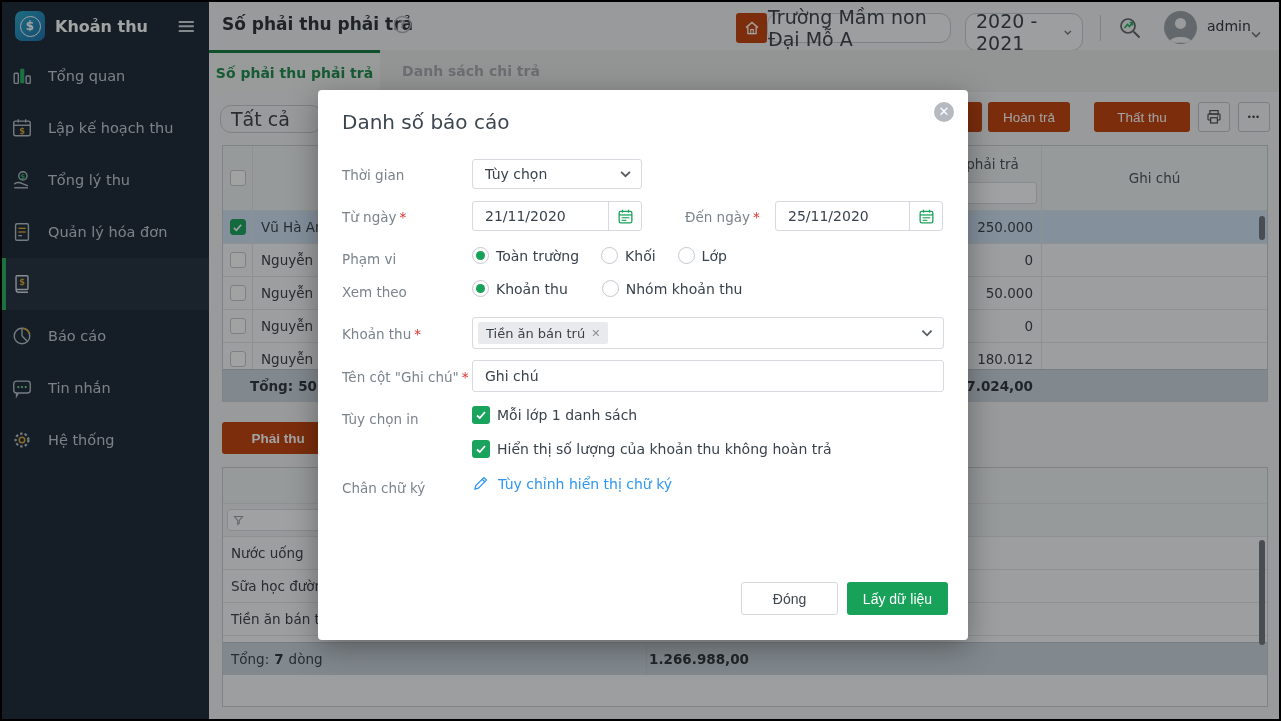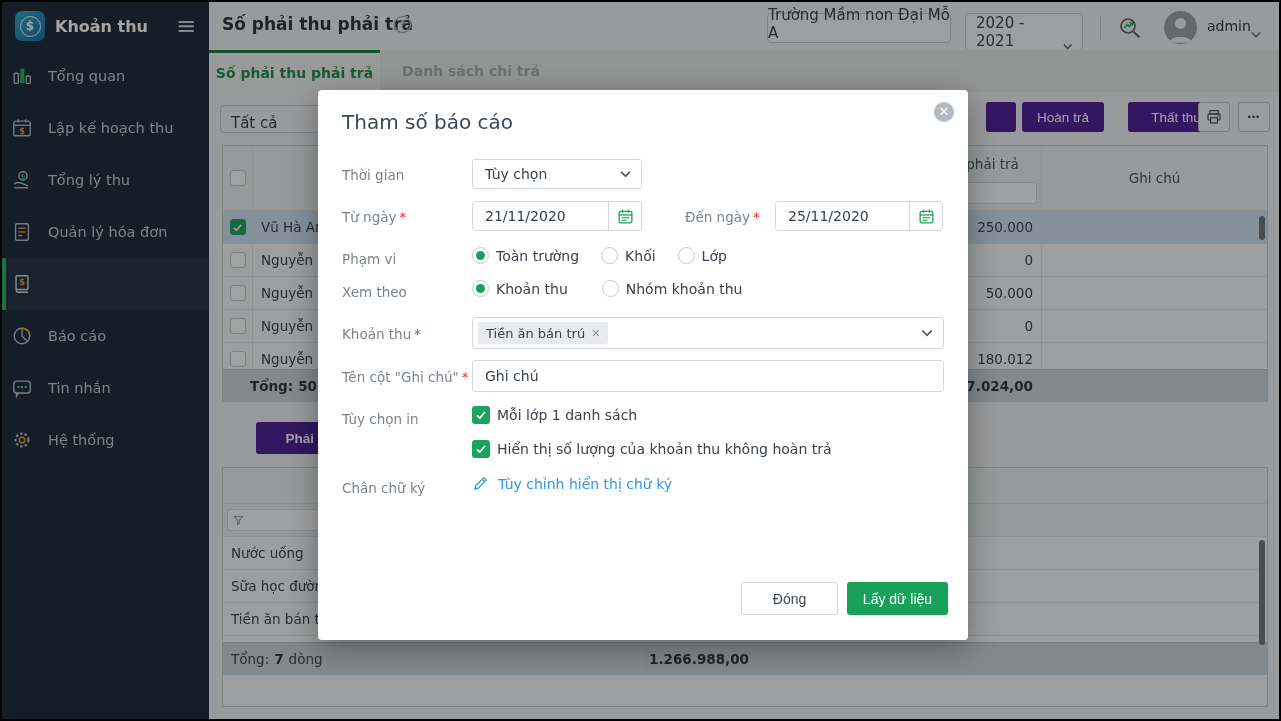--- a/index.html
+++ b/index.html
@@ -15,24 +15,24 @@
     font-weight:bold;font-size:12px;line-height:19px;text-align:center;display:block;}
   .sb-title{color:#fff;font-size:16px;font-weight:bold;flex:1;}
   .hamburger{color:#cfd5da;font-size:24px;line-height:24px;cursor:pointer;}
   .sb-item{height:52px;display:flex;align-items:center;gap:14px;padding-left:4px;color:#c2cad2;
     font-size:14.5px;border-left:4px solid transparent;cursor:pointer;}
   .sb-item .ic{width:24px;height:24px;flex:0 0 auto;display:flex;align-items:center;justify-content:center;}
   .sb-item.active{background:#24313f;border-left-color:#27ae60;color:#27ae60;font-weight:bold;}
   .st{fill:none;stroke:#b6c0ca;stroke-width:1.5;}
   
   .page-title{font-size:17px;font-weight:bold;color:#2b3137;}
-  .box{box-sizing:border-box;border:1px solid #c6cacd;border-radius:4px;background:#f6f7f8;
-    display:flex;align-items:flex-end;font-size:15px;color:#3a4149;}
-  .greenbtn{background:#4c1d95;color:#fff;border:none;border-radius:3px;font-size:13.5px;
-    display:flex;align-items:center;justify-content:center;cursor:pointer;box-sizing:border-box;margin-left:34px;}
+  .box{box-sizing:border-box;border:1px solid #c6cacd;border-radius:11px;background:#f6f7f8;
+    display:flex;align-items:center;font-size:19px;color:#3a4149;}
+  .greenbtn{background:#c2410c;color:#fff;border:none;border-radius:3px;font-size:13.5px;
+    display:flex;align-items:center;justify-content:center;cursor:pointer;box-sizing:border-box;}
   .graybtn{background:#f3f4f5;border:1px solid #c2c6c9;border-radius:3px;display:flex;
     align-items:center;justify-content:center;cursor:pointer;box-sizing:border-box;}
   
   .tabbar{position:absolute;left:207px;top:48px;right:0;height:42px;background:#e7e8e9;z-index:1;}
   .tab{position:absolute;top:0;height:42px;display:flex;align-items:center;justify-content:center;
     font-size:14px;font-weight:bold;box-sizing:border-box;cursor:pointer;}
   .tab.on{background:#f1f2f3;border-top:3px solid #157a42;color:#1d8c4d;}
   .tab.off{color:#a8abae;}
   
   .tbl{position:absolute;background:#f6f7f8;border:1px solid #c8cbce;box-sizing:border-box;z-index:1;}
@@ -361,21 +361,21 @@
       </div>
       <div class="cell" style="width:111px;flex:0 0 auto;justify-content:flex-end;padding-right:8px;border-left:1px solid #c3ccd4">1.266.988,00</div>
       <div class="cell" style="width:510px;flex:0 0 auto"></div>
     </div>
     <div class="thumb" style="top:72px;height:105px"></div>
   </div>
 
   <div class="overlay"></div>
 
   <div class="modal">
-    <div class="m-title">Tham số báo cáo</div>
+    <div class="m-title">Danh số báo cáo</div>
     <div class="m-close">✕</div>
 
     <span class="m-label" style="top:77px">Thời gian</span>
     <div class="input" style="left:154px;top:69px;width:170px">
       <span class="txt">Tùy chọn</span>
       <svg class="chev" width="11" height="8" viewBox="0 0 10 7">
           <polyline points="1,1.5 5,5.5 9,1.5" fill="none" stroke="#555b60" stroke-width="1.6"></polyline>
         </svg>
     </div>
 

